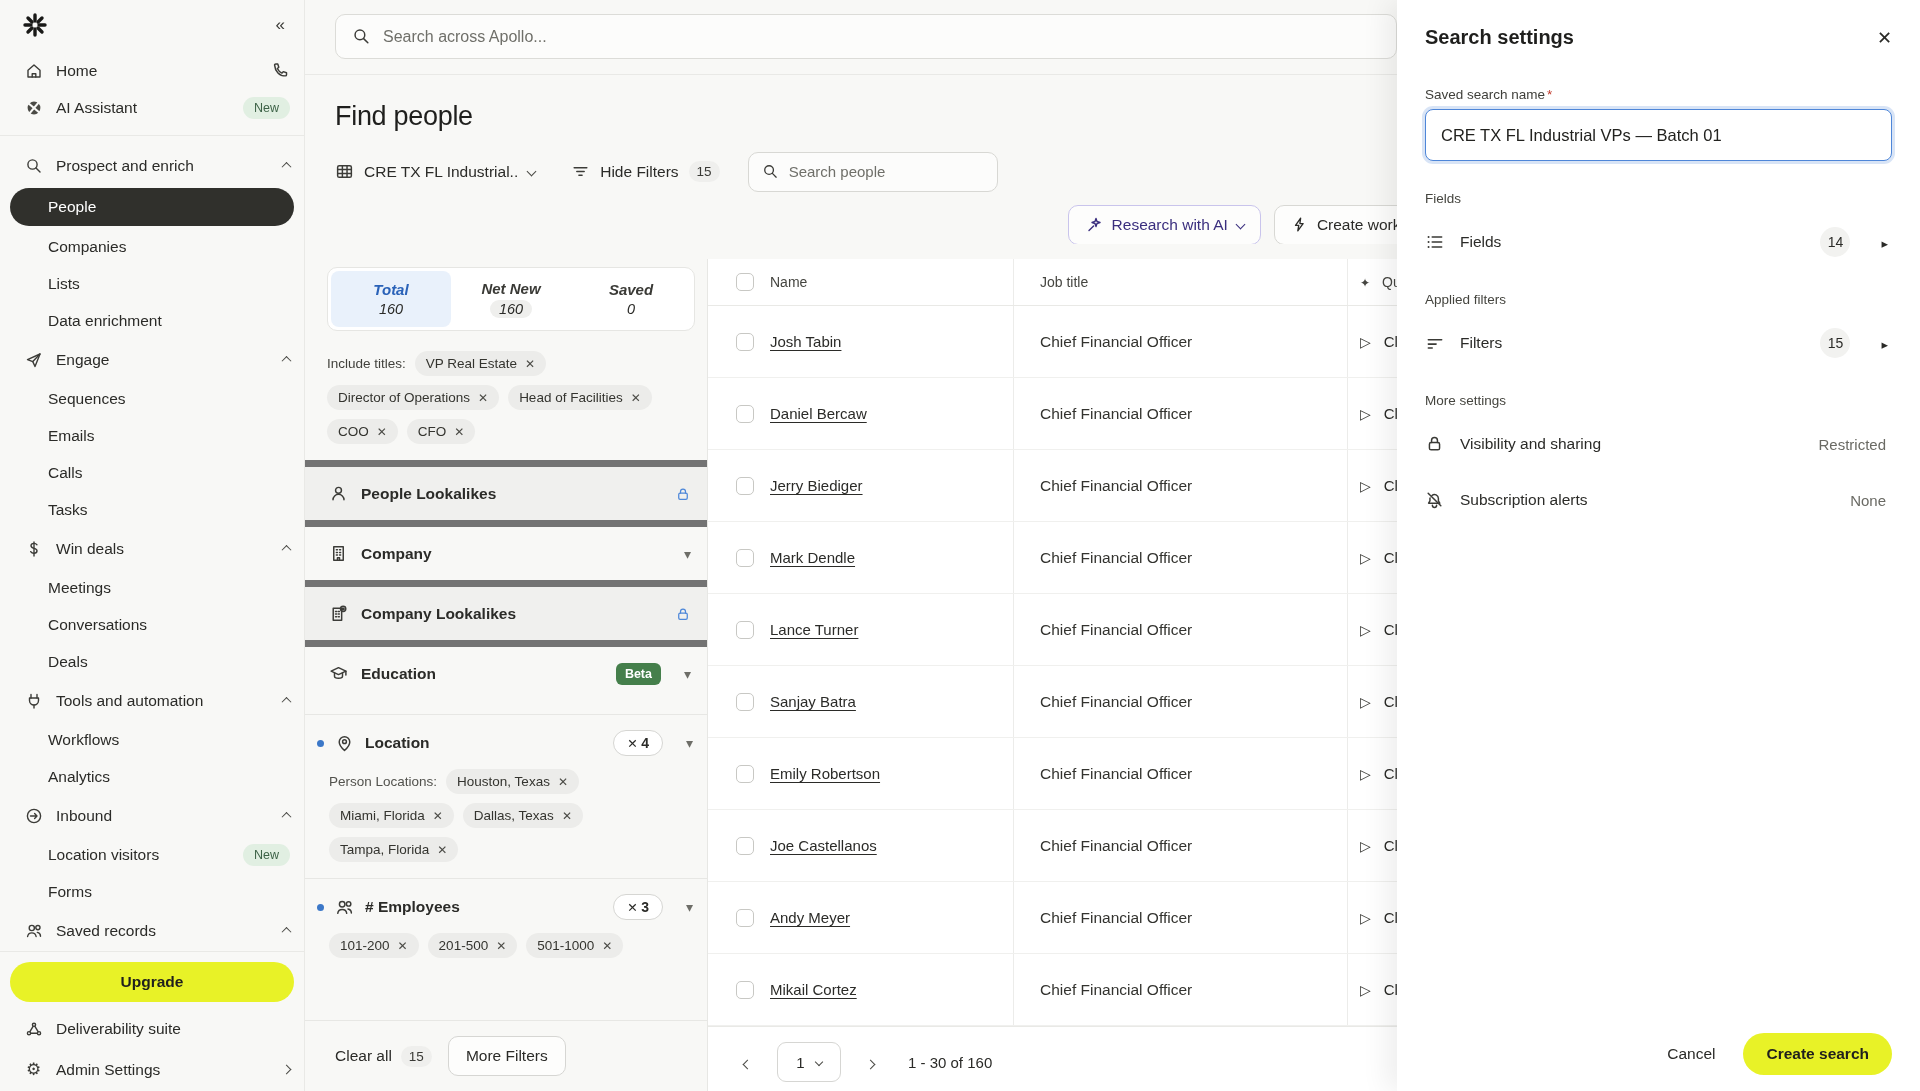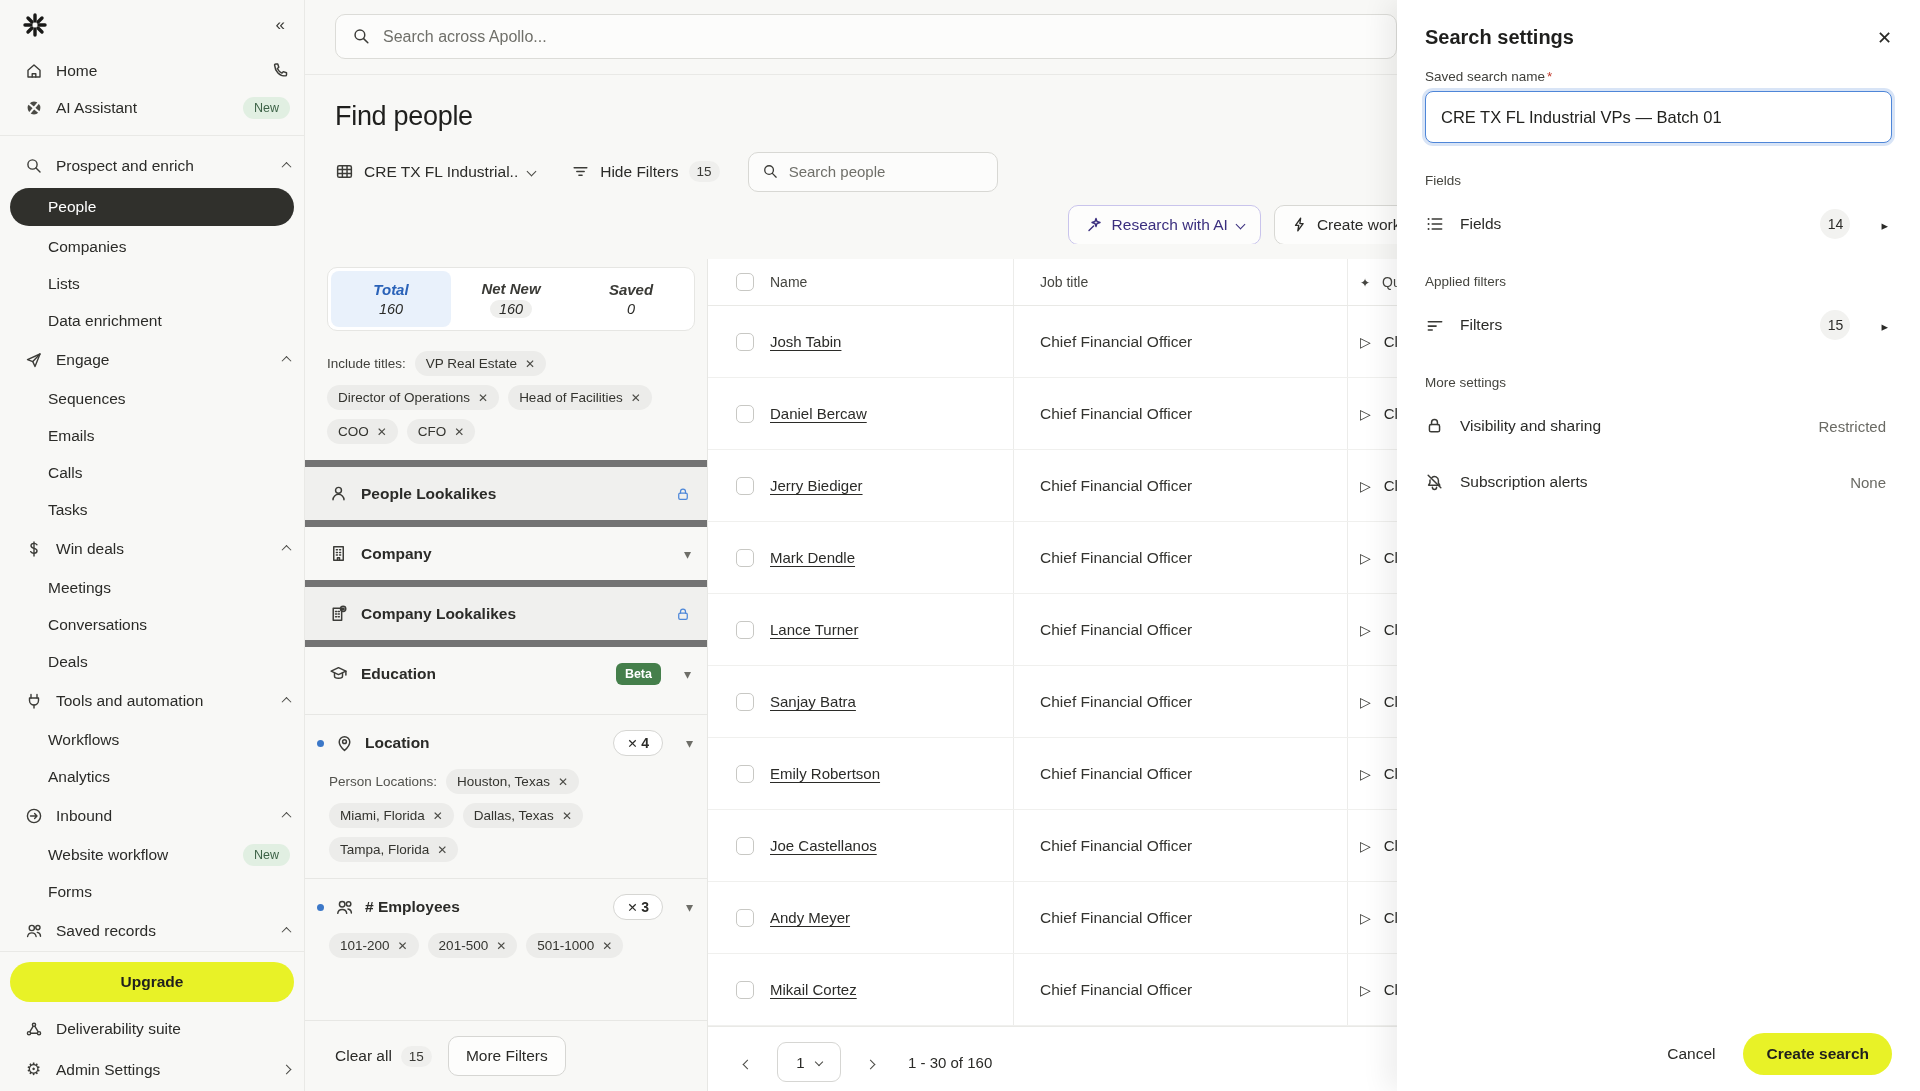--- a/index.html
+++ b/index.html
@@ -104,21 +104,21 @@
   .pagination { margin-top:auto; border-top:1px solid #E9E9E6; height:71px; display:flex; align-items:center; padding-left:30px; gap:20px; flex:0 0 71px; }
   .pg-chev { color:#55554F; cursor:pointer; padding:6px; }
   .page-select { display:flex; align-items:center; justify-content:center; gap:11px; width:64px; height:40px; border:1px solid #D6D6D3; border-radius:9px; background:#FFFFFF; cursor:pointer; font-size:15px; }
   .pg-range { font-size:15px; color:#2B2B28; margin-left:8px; }
 
   
   .panel { width:523px; flex:0 0 523px; background:#FFFFFF; box-shadow:-10px 0 26px rgba(0,0,0,0.07); display:flex; flex-direction:column; padding:0 28px; position:relative; z-index:2; }
   .panel-head { display:flex; align-items:center; justify-content:space-between; margin-top:26px; }
   .panel-title { font-size:20px; font-weight:600; color:#1F1F1D; }
   .panel-close { font-size:18px; color:#2A2A27; cursor:pointer; }
-  .field-label { margin-top:20px; font-size:13.5px; font-weight:500; color:#3F3F3A; }
+  .field-label { margin-top:38px; font-size:13.5px; font-weight:500; color:#3F3F3A; }
   .req { color:#C0392B; margin-left:2px; }
   .name-input { margin-top:7px; width:100%; height:52px; border:1.5px solid #4E86D8; box-shadow:0 0 0 3px rgba(78,134,216,0.22); border-radius:8px; padding:0 15px; font-family:inherit; font-size:16.5px; color:#22221F; outline:none; background:#FFFFFF; }
   .sec-label { margin-top:30px; font-size:13.5px; color:#45453F; }
   .prow { display:flex; align-items:center; gap:15px; margin-top:16px; height:40px; cursor:pointer; }
   .prow .picon { width:20px; height:20px; color:#3A3A36; flex:0 0 20px; }
   .prow .plabel { font-size:15.5px; font-weight:500; color:#2B2B28; }
   .prow .grow { flex:1; }
   .circle-badge { width:30px; height:30px; border-radius:50%; background:#F2F2F0; display:flex; align-items:center; justify-content:center; font-size:14px; color:#2B2B28; }
   .prow .arrow { margin-left:16px; margin-right:4px; }
   .pvalue { font-size:15px; color:#6A6A64; margin-right:6px; }
@@ -273,21 +273,21 @@
           <svg class="ic" width="18" height="18" viewBox="0 0 18 18">
               <circle cx="9" cy="9" r="6.6"></circle>
               <path d="M5.5 9H12M9.6 6.6 12 9l-2.4 2.4"></path>
             </svg>
         </span>
         <span>Inbound</span>
         <span class="grow"></span>
           <span class="chev up"></span>
       </div>
       <div class="srow child">
-        <span>Website workflow</span>
+        <span>Location visitors</span>
         <span class="grow"></span>
         <span class="badge-new">New</span>
       </div>
       <div class="srow child">
           <span>Forms</span>
         </div>
 
       <div class="srow sgroup">
         <span class="sicon">
           <svg class="ic" width="18" height="18" viewBox="0 0 18 18">

